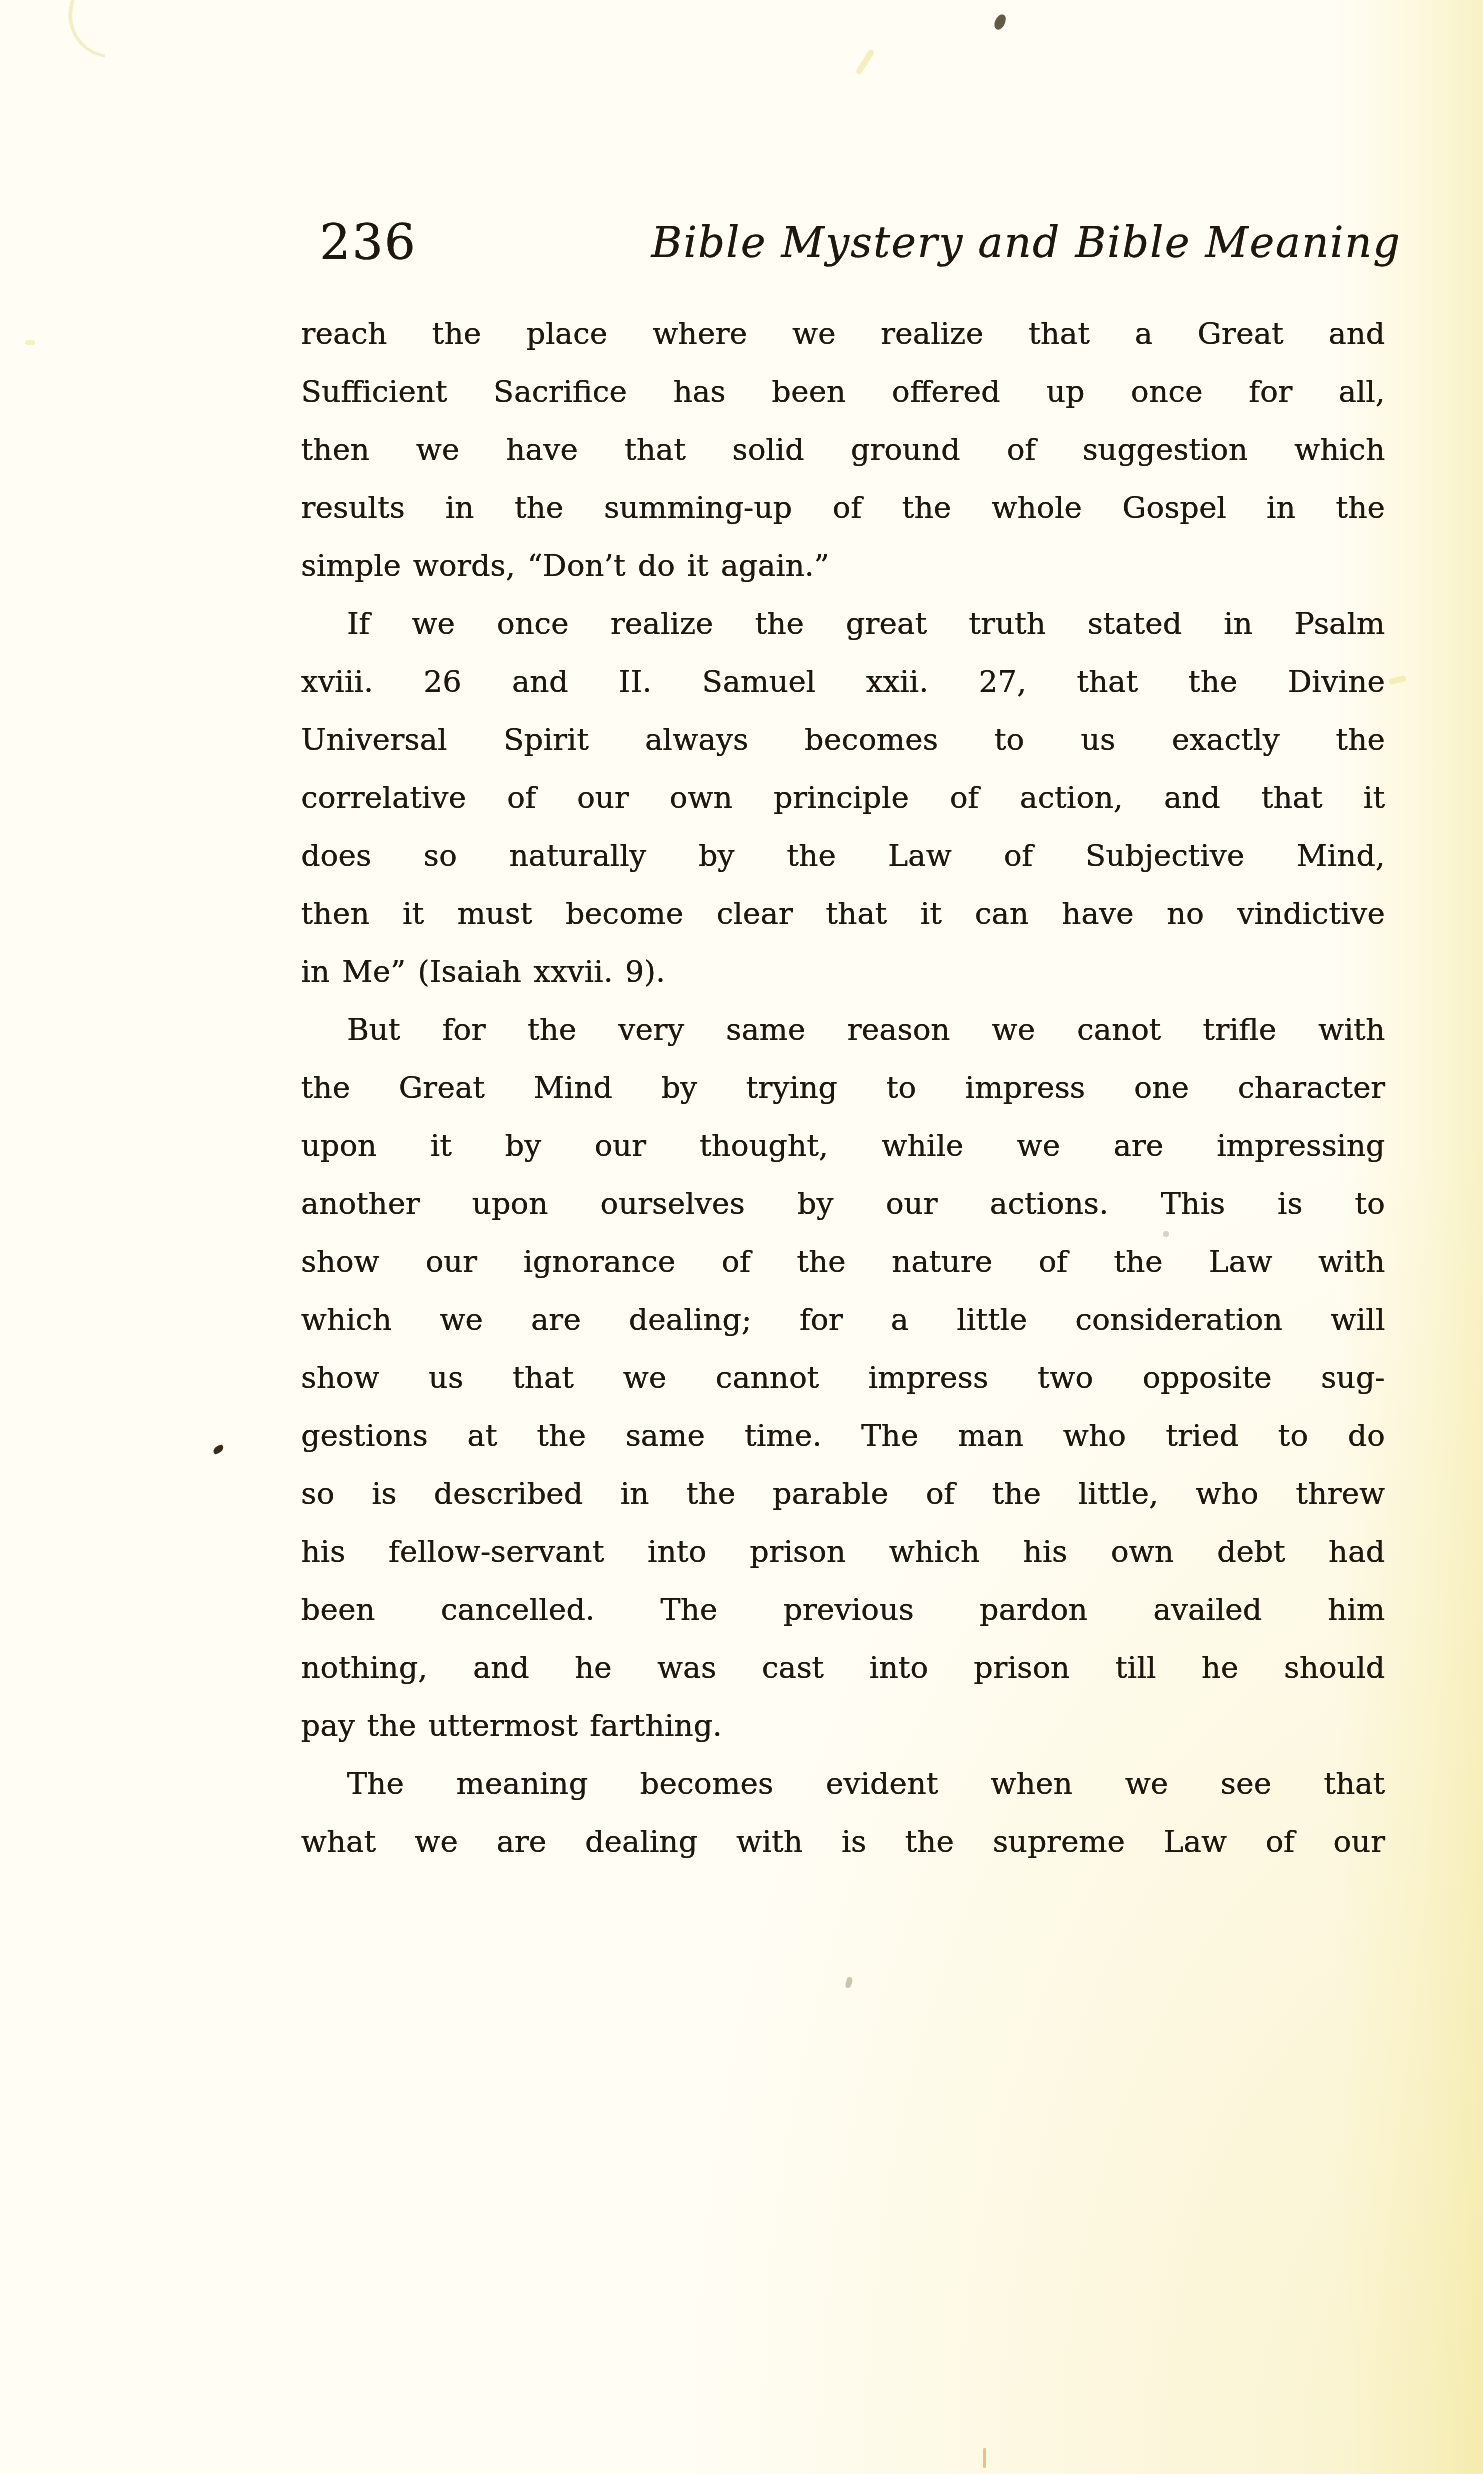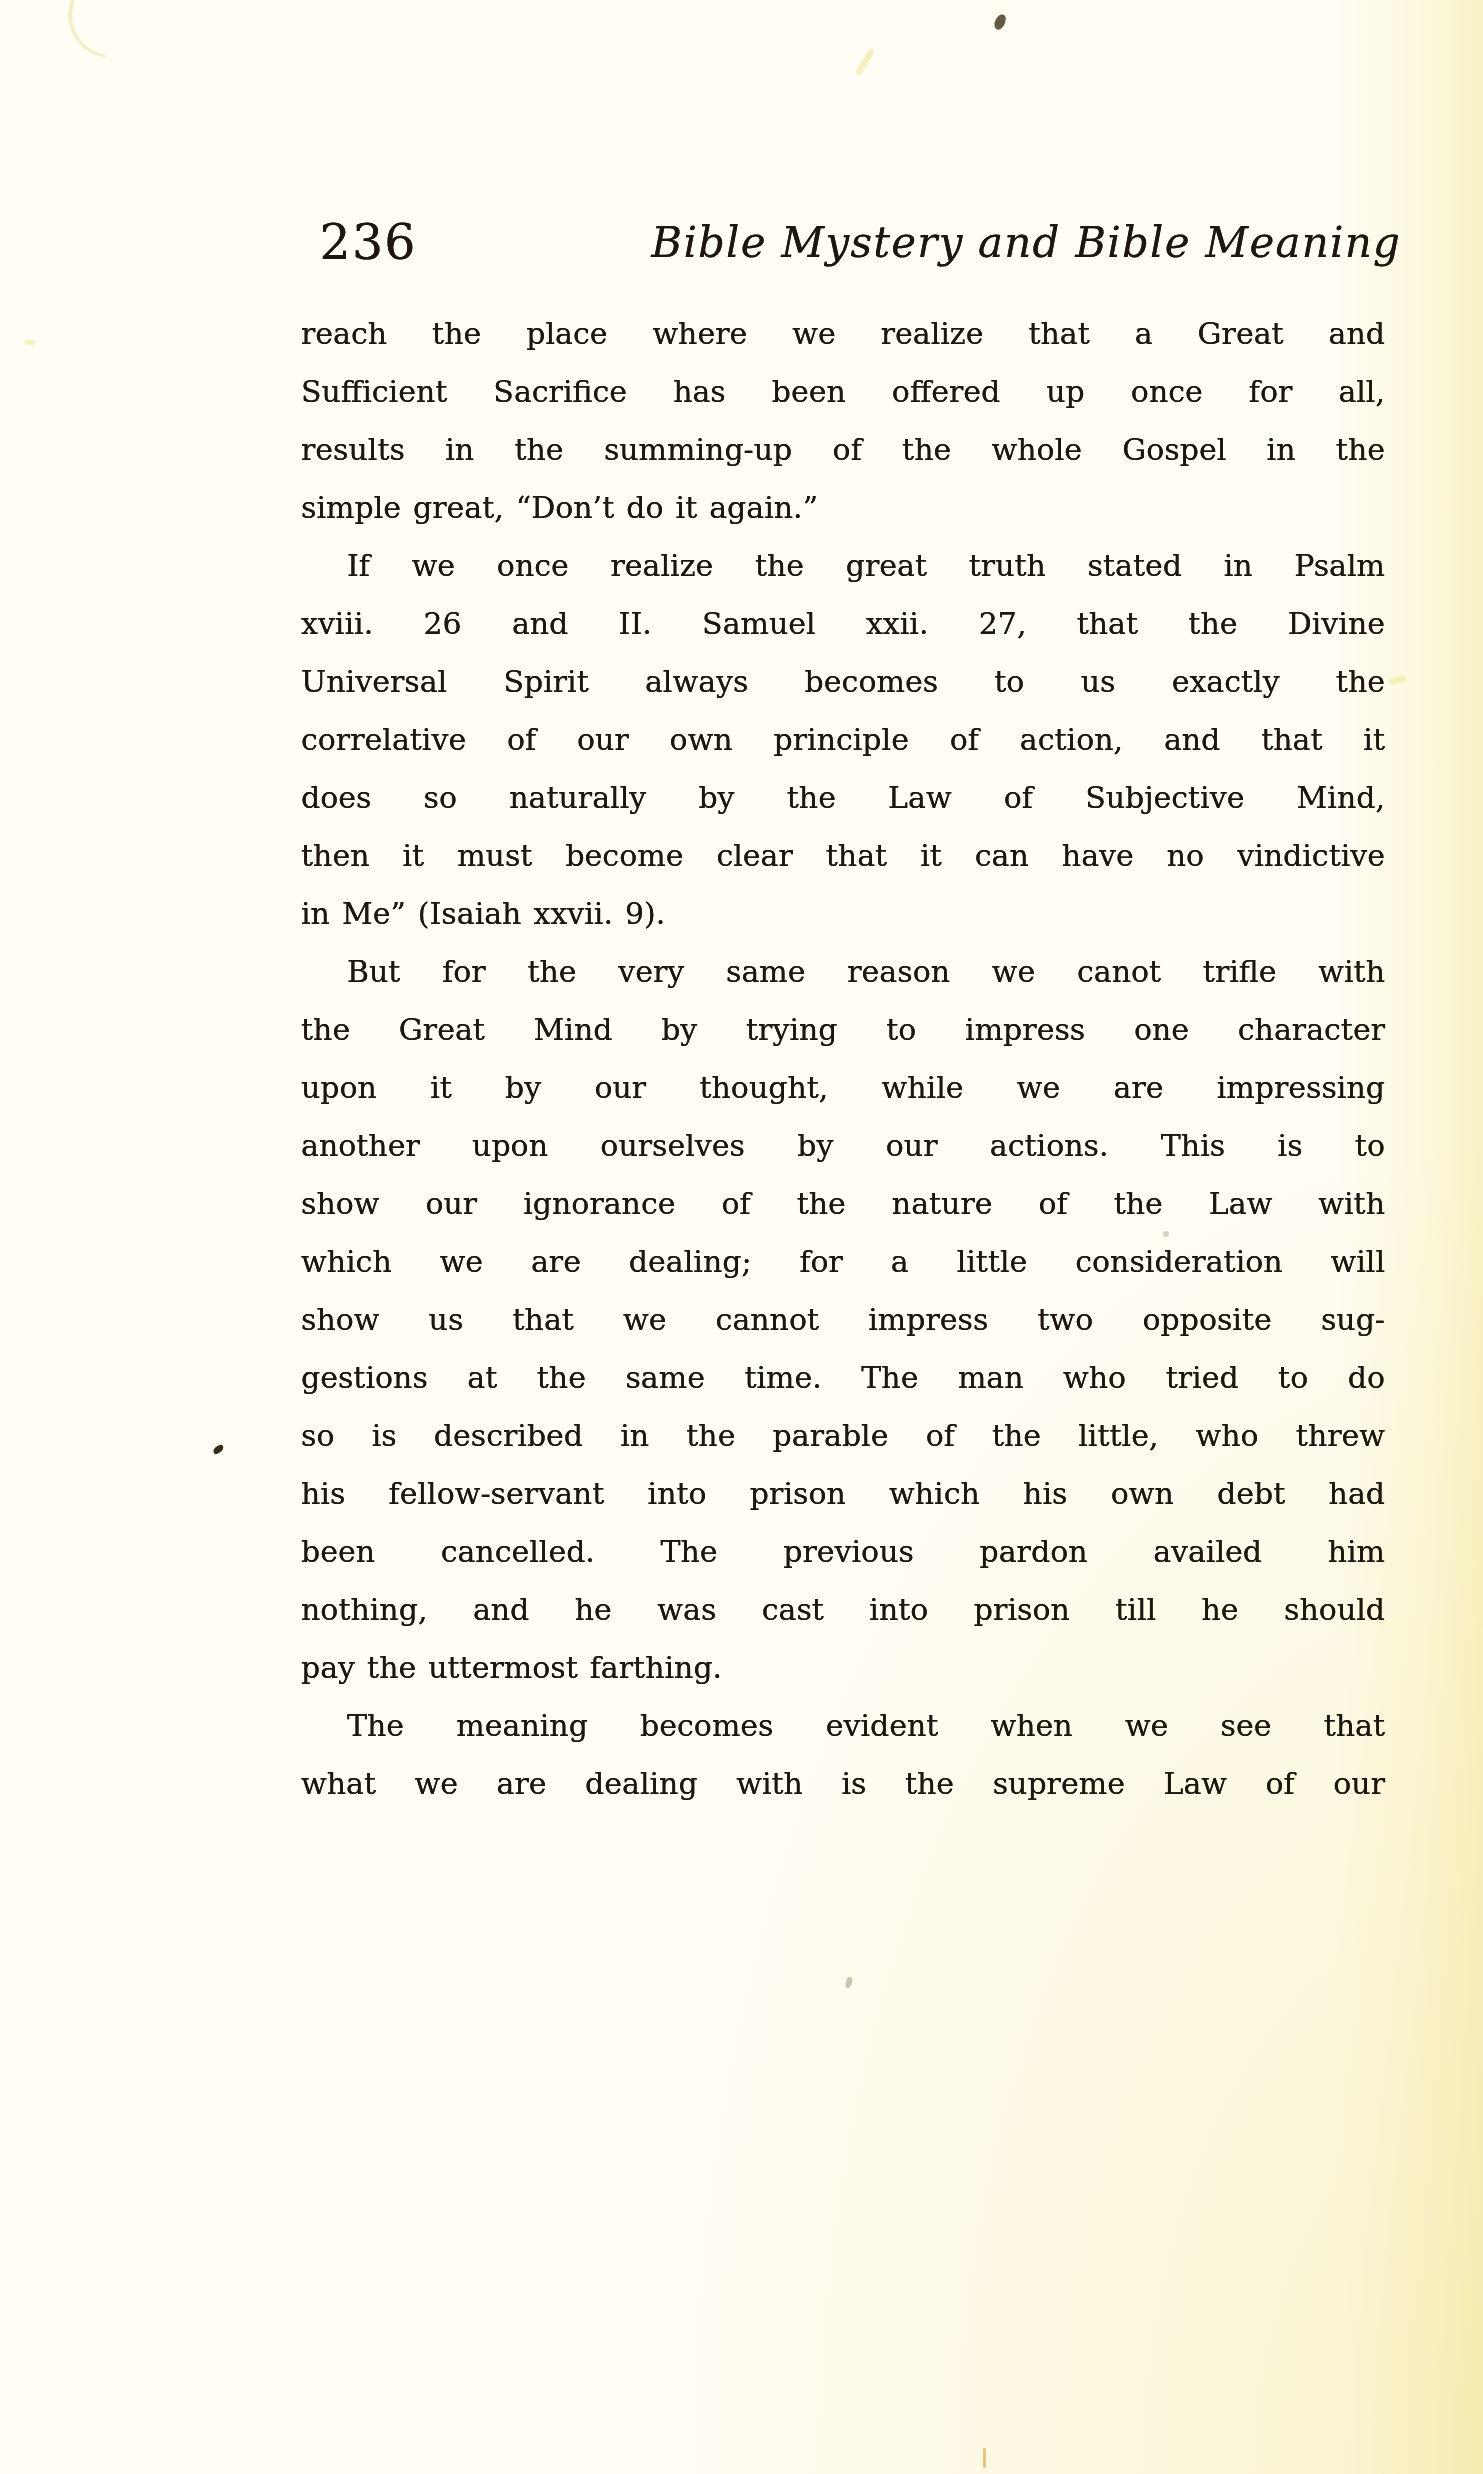--- a/index.html
+++ b/index.html
@@ -54,22 +54,23 @@
 <div class="page">
 
   <div class="header">
     <span class="pageno">236</span>
     <span class="title">Bible Mystery and Bible Meaning</span>
   </div>
 
   <div class="textblock">
     <div class="ln j">reach the place where we realize that a Great and</div>
     <div class="ln j">Sufficient Sacrifice has been offered up once for all,</div>
+    <div class="ln j">then we have that solid ground of suggestion which</div>
     <div class="ln j">results in the summing-up of the whole Gospel in the</div>
-    <div class="ln">simple great, “Don’t do it again.”</div>
+    <div class="ln">simple words, “Don’t do it again.”</div>
     <div class="ln j ind">If we once realize the great truth stated in Psalm</div>
     <div class="ln j">xviii. 26 and II. Samuel xxii. 27, that the Divine</div>
     <div class="ln j">Universal Spirit always becomes to us exactly the</div>
     <div class="ln j">correlative of our own principle of action, and that it</div>
     <div class="ln j">does so naturally by the Law of Subjective Mind,</div>
     <div class="ln j">then it must become clear that it can have no vindictive</div>
     <div class="ln">in Me” (Isaiah xxvii. 9).</div>
     <div class="ln j ind">But for the very same reason we canot trifle with</div>
     <div class="ln j">the Great Mind by trying to impress one character</div>
     <div class="ln j">upon it by our thought, while we are impressing</div>

